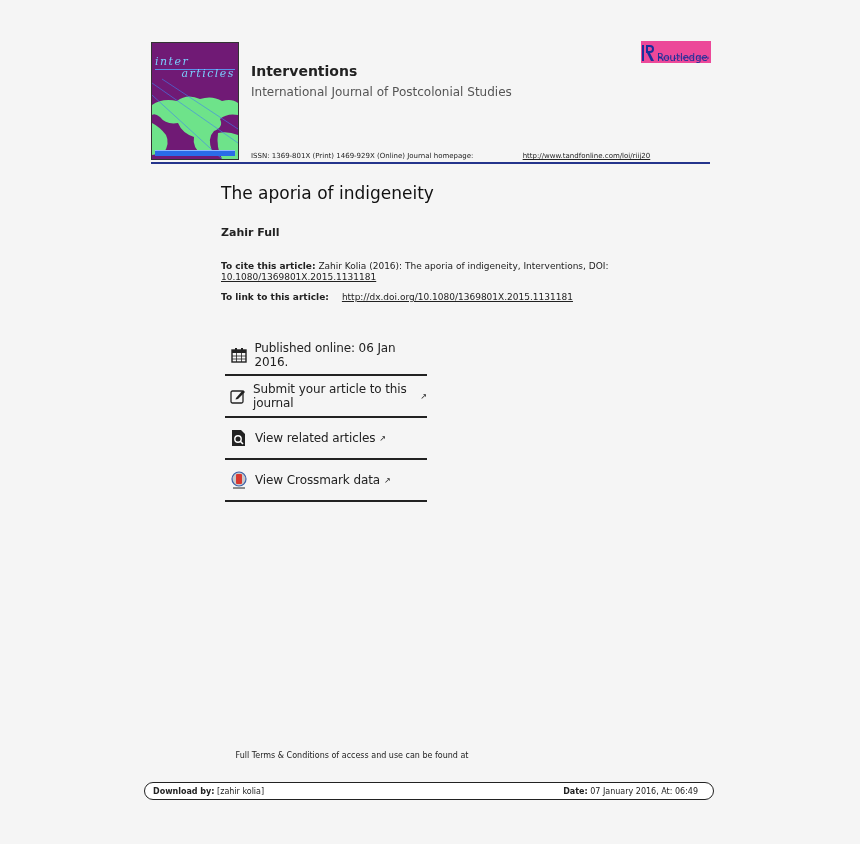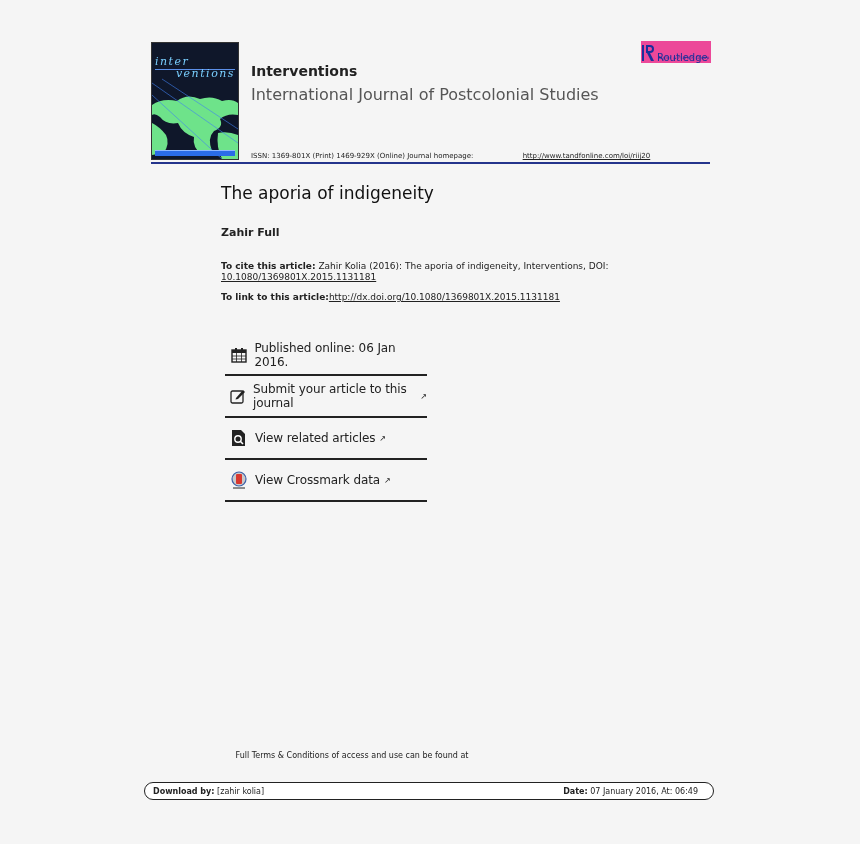--- a/index.html
+++ b/index.html
@@ -15,21 +15,21 @@
       font-family: "DejaVu Sans", "Liberation Sans", sans-serif;
       color: #111;
     }
     .cover {
       position: absolute;
       left: 151px;
       top: 42px;
       width: 86px;
       height: 116px;
       border: 1px solid #333;
-      background: #0f172a;
+      background: #701a75;
       overflow: hidden;
     }
     .cover .title1, .cover .title2 {
       position: absolute;
       font-family: "DejaVu Serif", "Liberation Serif", serif;
       font-style: italic;
       color: #7ad0ff;
       font-size: 11px;
       letter-spacing: 1.5px;
     }
@@ -55,21 +55,21 @@
       left: 251px;
       top: 63px;
       font-size: 14px;
       font-weight: bold;
       color: #222;
     }
     .journal-sub {
       position: absolute;
       left: 251px;
       top: 85px;
-      font-size: 16px;
+      font-size: 12px;
       color: #555;
     }
     .publisher-logo {
       position: absolute;
       left: 641px;
       top: 41px;
       width: 70px;
       height: 22px;
       background: #ec4899;
       display: flex;
@@ -144,21 +144,21 @@
     .cite-block a { color: #222; text-decoration: underline; margin-top: 32px; }
     .link-block {
       position: absolute;
       left: 221px;
       top: 292px;
       font-size: 9px;
       color: #222;
       white-space: nowrap;
     }
     .link-block b { font-weight: bold; text-align: right; }
-    .link-block a { color: #222; text-decoration: underline; margin-left: 0; }
+    .link-block a { color: #222; text-decoration: underline; margin-left: 13px; }
 
     .info-list {
       position: absolute;
       left: 225px;
       top: 336px;
       width: 202px;
     }
     .info-item {
       height: 40px;
       display: flex;
@@ -225,21 +225,21 @@
   <svg width="86" height="116" viewBox="0 0 86 116">
     <path d="M0 62 Q10 55 25 58 Q35 50 48 56 Q60 52 70 58 Q80 55 86 60 L86 72 Q75 70 68 76 Q72 84 62 88 Q55 95 60 108 L50 112 Q40 104 42 94 Q30 90 26 80 Q14 82 8 74 Q3 70 0 72 Z" fill="#6ee38a"></path>
     <path d="M0 80 Q8 84 14 92 Q18 100 12 110 L0 112 Z" fill="#6ee38a"></path>
     <path d="M66 90 Q76 88 86 92 L86 116 L70 116 Q64 104 66 90 Z" fill="#6ee38a"></path>
     <line x1="0" y1="40" x2="86" y2="100" stroke="#3f82f2" stroke-width="0.6"></line>
     <line x1="10" y1="36" x2="86" y2="86" stroke="#3f82f2" stroke-width="0.6"></line>
     <line x1="0" y1="52" x2="70" y2="116" stroke="#3f82f2" stroke-width="0.6"></line>
   </svg>
   <span class="title1">inter</span>
   <div class="rule"></div>
-  <span class="title2">ventions</span>
+  <span class="title2">articles</span>
   <div class="footer-band"></div>
 </div>
 
 <div class="journal-name">Interventions</div>
 <div class="journal-sub">International Journal of Postcolonial Studies</div>
 
 <div class="publisher-logo">
   <svg class="r-mark" viewBox="0 0 12 20">
     <rect x="0" y="2" width="2" height="16" fill="#1b2f9b"></rect>
     <path d="M4 2 L8 2 Q12 2 12 6 Q12 10 8 10 L12 18 L9 18 L5 10 L4 10 Z M6 4 L6 8 L8 8 Q10 8 10 6 Q10 4 8 4 Z" fill="#1b2f9b"></path>

